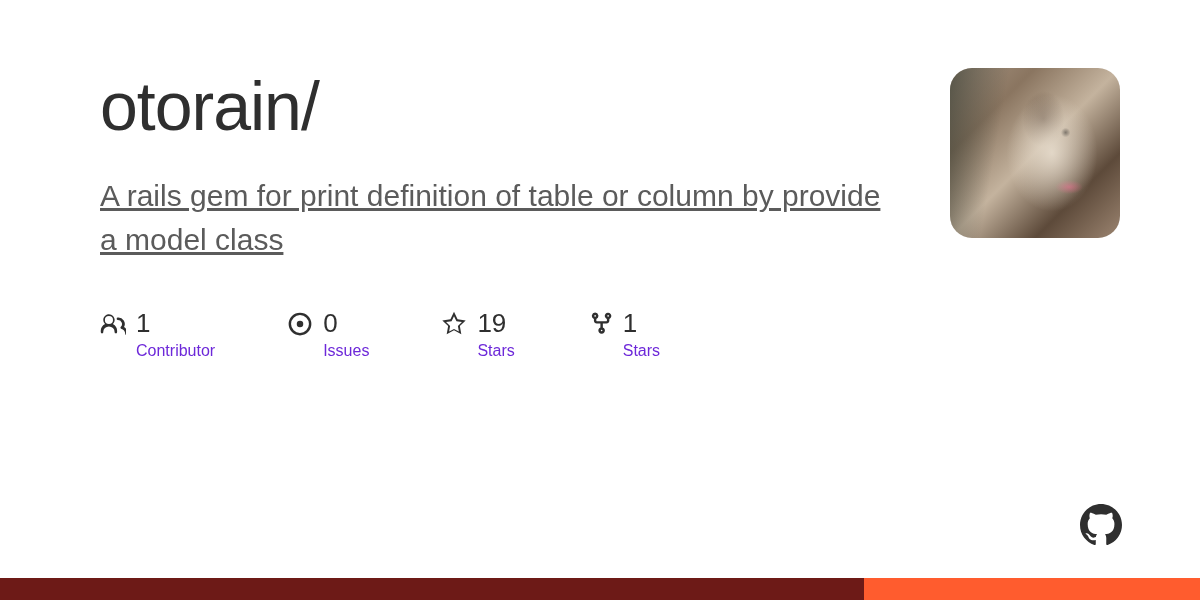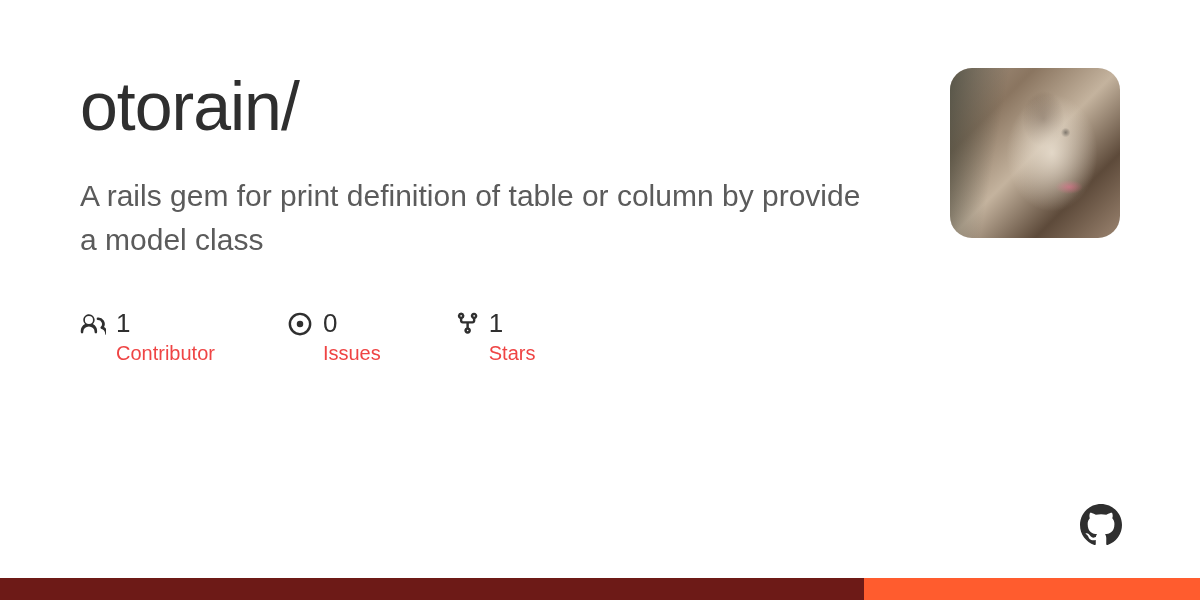--- a/index.html
+++ b/index.html
@@ -10,20 +10,21 @@
     background: #ffffff;
     position: relative;
     overflow: hidden;
   }
   .container {
     padding: 68px 80px 0 80px;
     display: flex;
     justify-content: space-between;
     align-items: flex-start;
     height: 100%;
+    margin-left: 20px;
   }
   .left {
     flex: 1;
     padding-right: 40px;
   }
   .title {
     font-size: 68px;
     font-weight: 400;
     color: #2f2f2f;
     line-height: 1.12;
@@ -35,20 +36,21 @@
   .title .repo {
     font-weight: 700;
     display: block;
   }
   .description {
     margin-top: 30px;
     font-size: 30px;
     color: #5b5b5b;
     line-height: 1.45;
     max-width: 800px;
+    text-decoration: underline;
   }
   .stats {
     margin-top: 48px;
     display: flex;
     gap: 72px;
   }
   .stat {
     display: flex;
     align-items: flex-start;
     gap: 10px;
@@ -68,22 +70,22 @@
     display: flex;
     flex-direction: column;
   }
   .stat-count {
     font-size: 26px;
     font-weight: 400;
     color: #2f2f2f;
     line-height: 1.1;
   }
   .stat-label {
-    font-size: 20px;
-    color: #ef4444;
+    font-size: 16px;
+    color: #6d28d9;
     margin-top: 4px;
   }
   .avatar {
     width: 170px;
     height: 170px;
     border-radius: 22px;
     background: linear-gradient(135deg, #a89684 0%, #8a7560 25%, #c4b39e 50%, #5d4a3a 75%, #9b8470 100%);
     position: relative;
     overflow: hidden;
     flex-shrink: 0;
@@ -152,20 +154,31 @@
               <path d="M8 1a7 7 0 100 14A7 7 0 008 1zM2.5 8a5.5 5.5 0 1111 0 5.5 5.5 0 01-11 0z"></path>
               <circle cx="8" cy="8" r="2"></circle>
             </svg>
         </span>
         <span class="stat-text">
           <span class="stat-count">0</span>
           <span class="stat-label">Issues</span>
         </span>
       </div>
 
+      <div class="stat">
+        <span class="stat-icon">
+          <svg viewBox="0 0 16 16">
+              <path d="M8 .5l2.2 4.6 5 .7-3.6 3.5.9 5-4.5-2.4-4.5 2.4.9-5L.8 5.8l5-.7L8 .5zm0 2.7L6.5 6.3l-3.4.5 2.5 2.4-.6 3.4L8 11l3 1.6-.6-3.4 2.5-2.4-3.4-.5L8 3.2z"></path>
+            </svg>
+        </span>
+        <span class="stat-text">
+          <span class="stat-count">19</span>
+          <span class="stat-label">Stars</span>
+        </span>
+      </div>
 
       <div class="stat">
         <span class="stat-icon">
           <svg viewBox="0 0 16 16">
               <path d="M5 1a2 2 0 00-.75 3.86V6c0 .97.78 1.75 1.75 1.75h2.25V10.1a2 2 0 101.5 0V7.75H12c.97 0 1.75-.78 1.75-1.75V4.86A2 2 0 1012.25 4.9V6c0 .14-.11.25-.25.25H6c-.14 0-.25-.11-.25-.25V4.86A2 2 0 005 1zm0 1.5a.5.5 0 110 1 .5.5 0 010-1zm8 0a.5.5 0 110 1 .5.5 0 010-1zM9 11.5a.5.5 0 110 1 .5.5 0 010-1z"></path>
             </svg>
         </span>
         <span class="stat-text">
           <span class="stat-count">1</span>
           <span class="stat-label">Stars</span>

